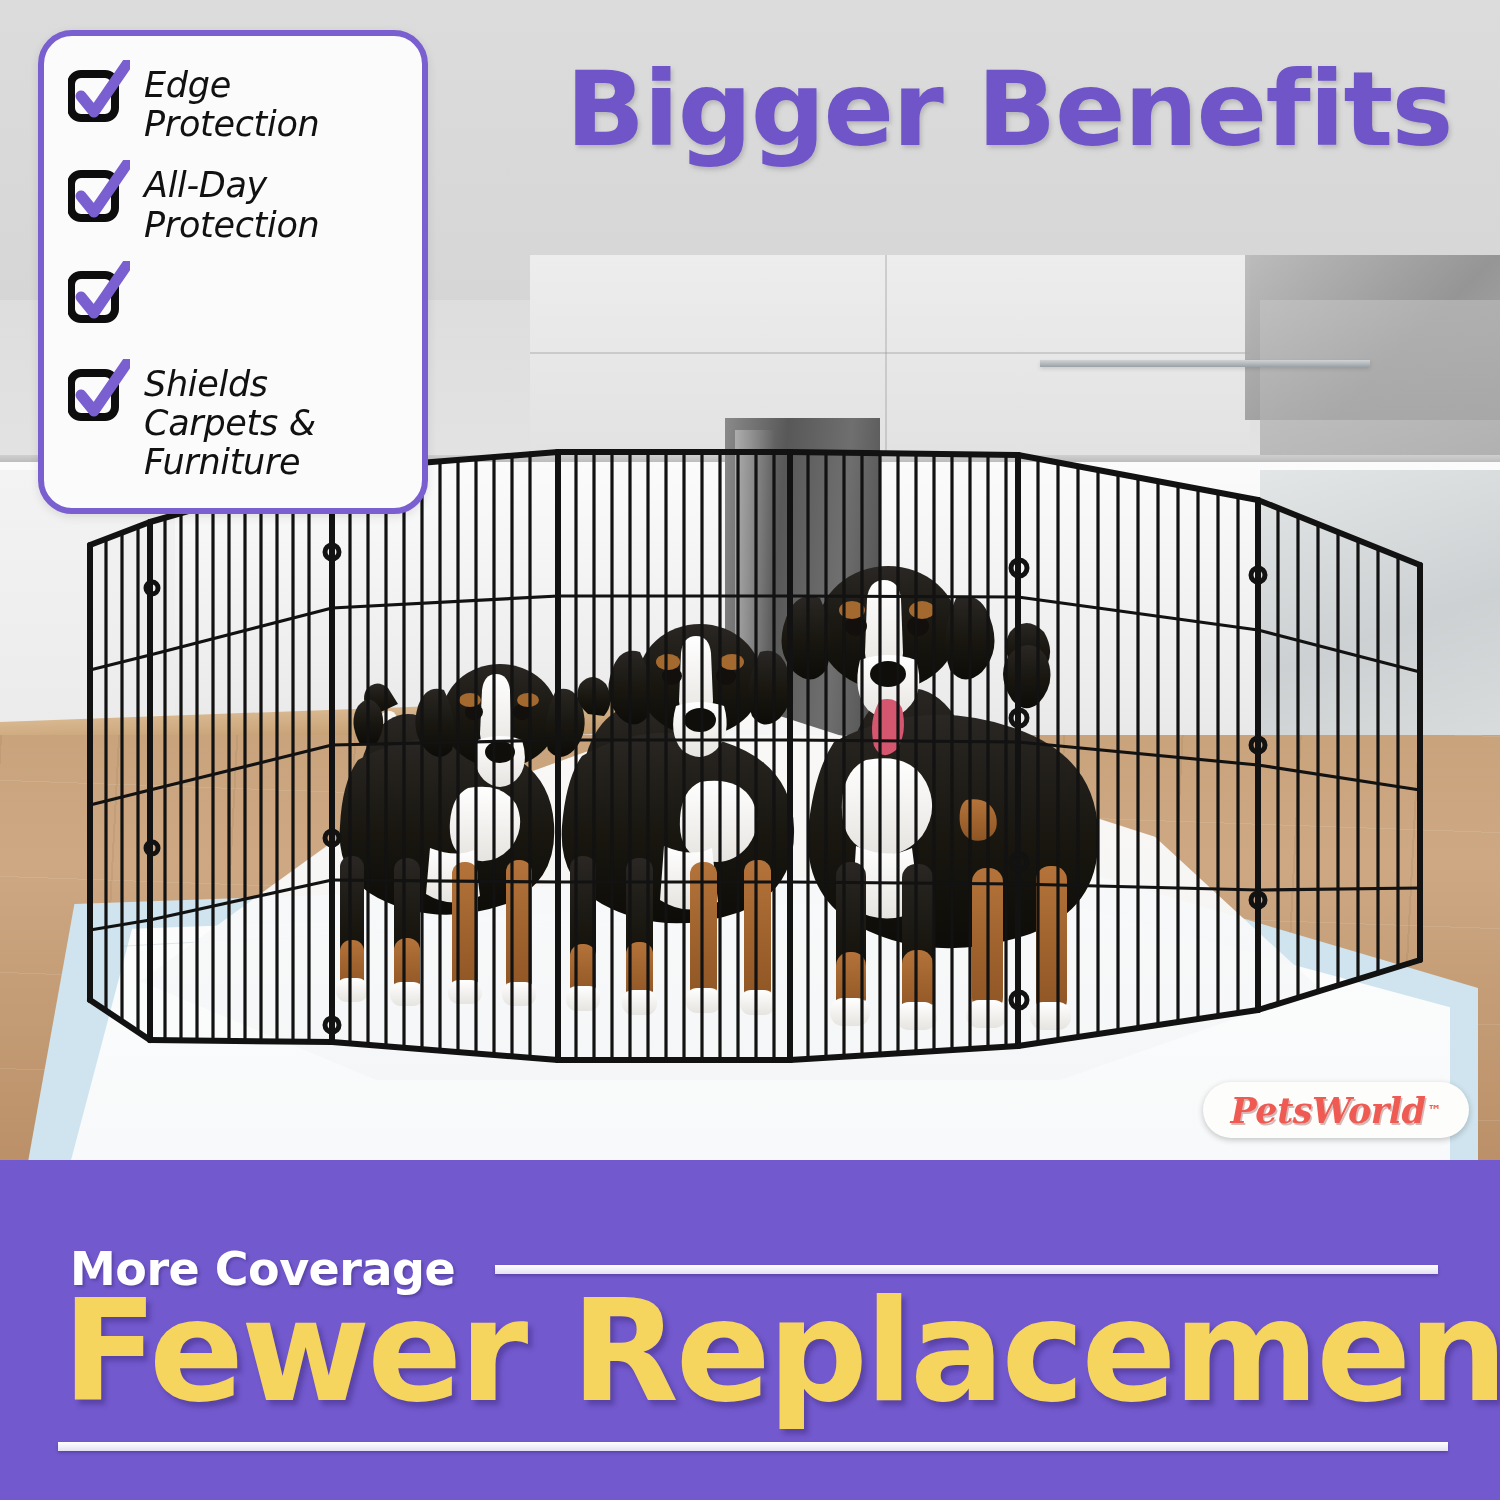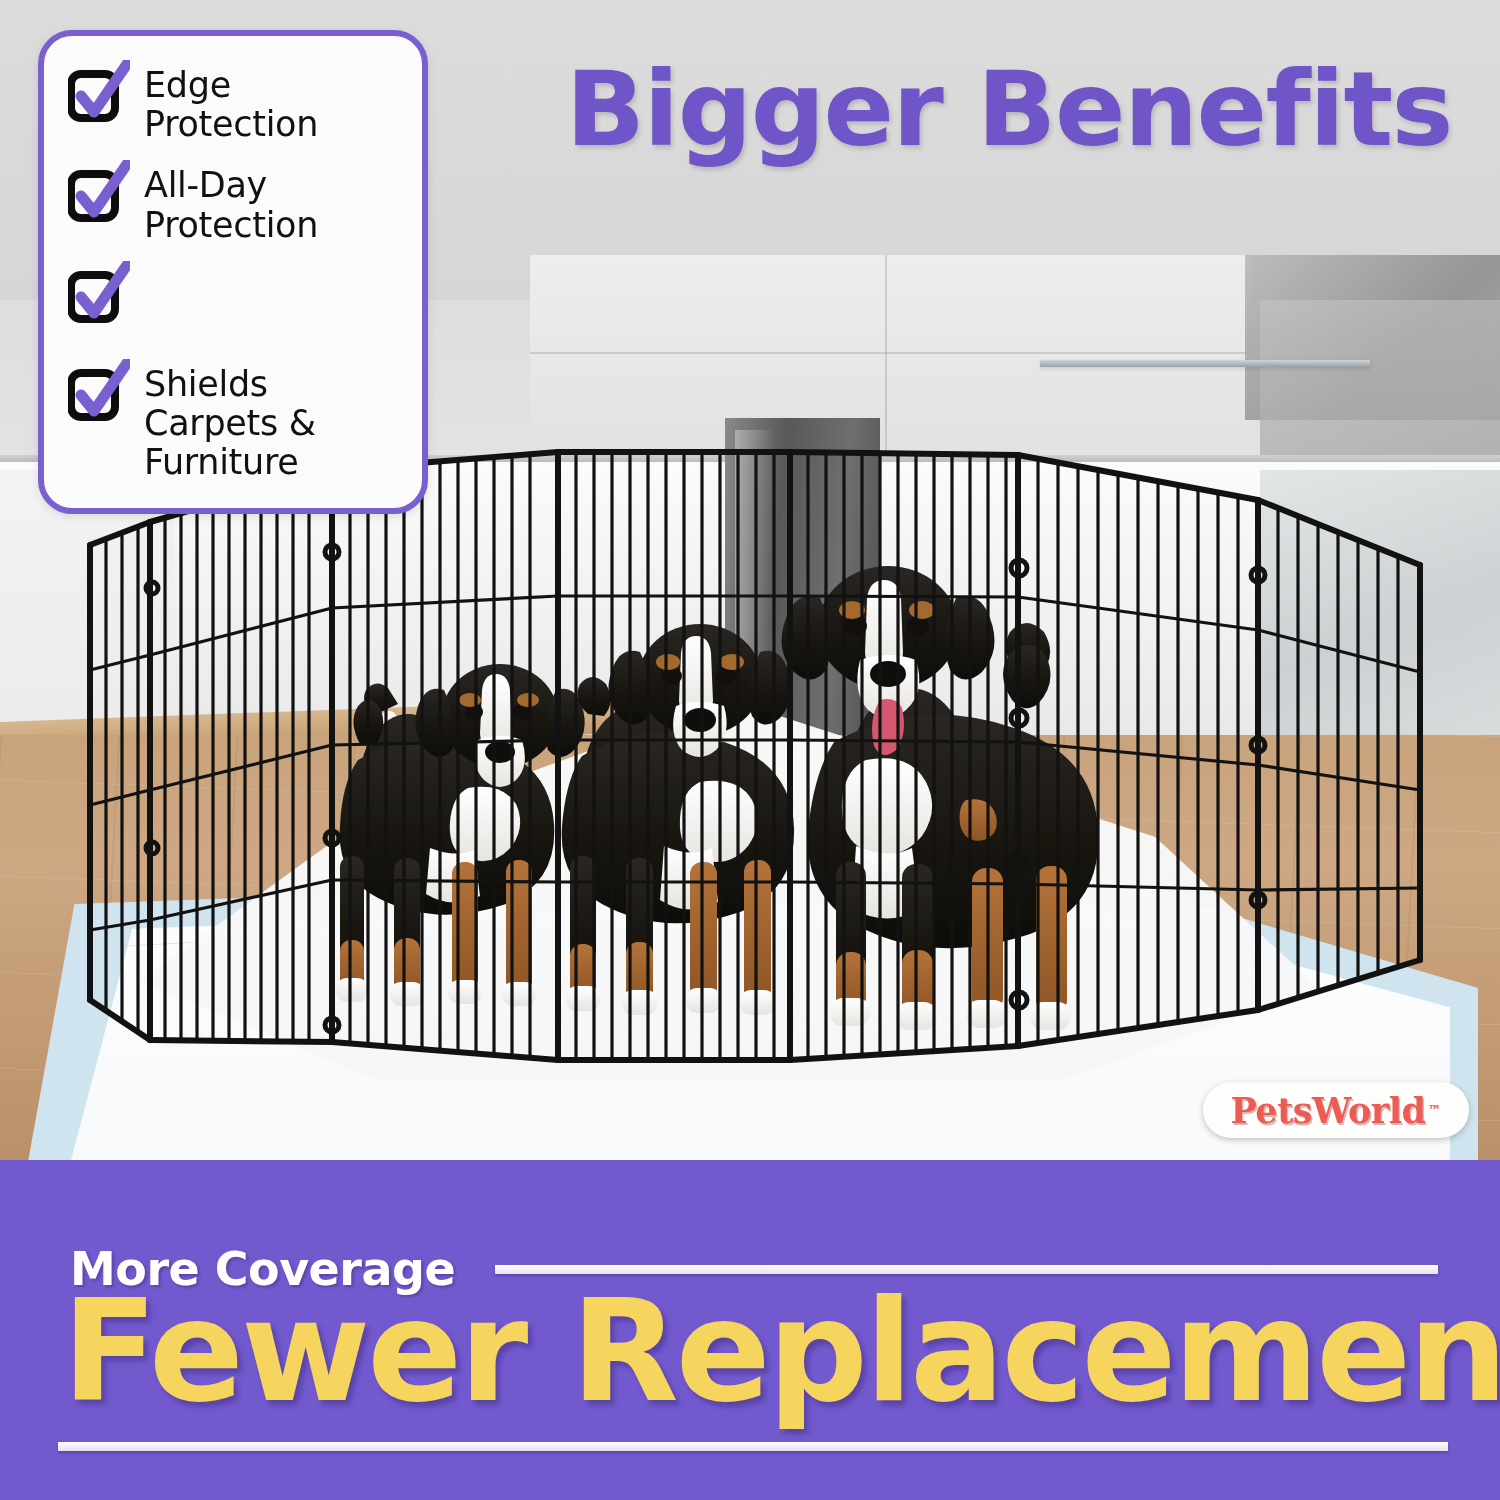--- a/index.html
+++ b/index.html
@@ -64,42 +64,42 @@
   .pen-floor{position:absolute;left:140px;top:700px;width:1180px;height:380px;
     background:linear-gradient(180deg,#fcfcfc,#f4f6f7);
     clip-path:polygon(16% 38%,50% 0%,86% 36%,100% 76%,78% 100%,20% 100%,0 74%);opacity:.96;}
 
   
   .pen{position:absolute;left:0;top:0;width:1500px;height:1165px;pointer-events:none;}
 
   
   .feature-card{position:absolute;left:38px;top:30px;width:378px;height:472px;
     background:#fbfbfb;border:6px solid #7a5fd0;border-radius:34px;
-    box-shadow:0 3px 10px rgba(0,0,0,.10);}
+    box-shadow:0 3px 10px rgba(0,0,0,.10);font-style:italic;}
   .feat-list{position:absolute;left:24px;top:28px;right:14px;}
   .feat{display:flex;align-items:flex-start;margin-bottom:20px;min-height:78px;}
   .feat:last-child{margin-bottom:0;}
   .chk{position:relative;width:62px;height:58px;flex:0 0 62px;margin-right:14px;margin-top:4px;}
   .chk svg{position:absolute;left:0;top:-8px;width:62px;height:66px;}
   .feat-label{font-size:35px;line-height:1.12;color:#111;letter-spacing:-.3px;
     font-family:"DejaVu Sans","Liberation Sans",sans-serif;font-weight:400;padding-top:2px;}
 
   
   .headline{position:absolute;right:48px;top:56px;text-align:right;}
   .headline div{font-size:104px;font-weight:700;color:#7055c8;line-height:1.02;
     letter-spacing:-1.5px;text-shadow:2px 3px 4px rgba(120,120,120,.35);
     font-family:"DejaVu Sans","Liberation Sans",sans-serif;white-space:nowrap;}
 
   
   .logo{position:absolute;left:1203px;top:1082px;width:266px;height:56px;
     background:#fdfdfb;border-radius:28px;display:flex;align-items:center;
     justify-content:center;box-shadow:0 2px 6px rgba(0,0,0,.22);}
   .logo-text{font-family:"DejaVu Serif","Liberation Serif",serif;font-weight:700;
     font-size:35px;color:#ef5a52;letter-spacing:-.5px;
-    text-shadow:1.5px 1.5px 0 rgba(120,30,25,.30);}
+    text-shadow:1.5px 1.5px 0 rgba(120,30,25,.30);font-style:italic;}
   .logo-tm{font-family:"DejaVu Sans",sans-serif;font-size:14px;color:#ef5a52;
     vertical-align:super;margin-left:2px;font-weight:700;}
 
   
   .banner{position:absolute;left:0;top:1160px;width:1500px;height:340px;background:#7259ce;}
   .band-top{position:absolute;left:70px;top:82px;display:flex;align-items:center;width:1368px;}
   .more-cov{font-size:46px;font-weight:700;color:#ffffff;letter-spacing:-.5px;white-space:nowrap;
     font-family:"DejaVu Sans","Liberation Sans",sans-serif;
     text-shadow:2px 2px 3px rgba(60,40,120,.45);}
   .rule{flex:1;height:9px;margin-left:40px;background:linear-gradient(180deg,#ffffff,#e4e0f2);

